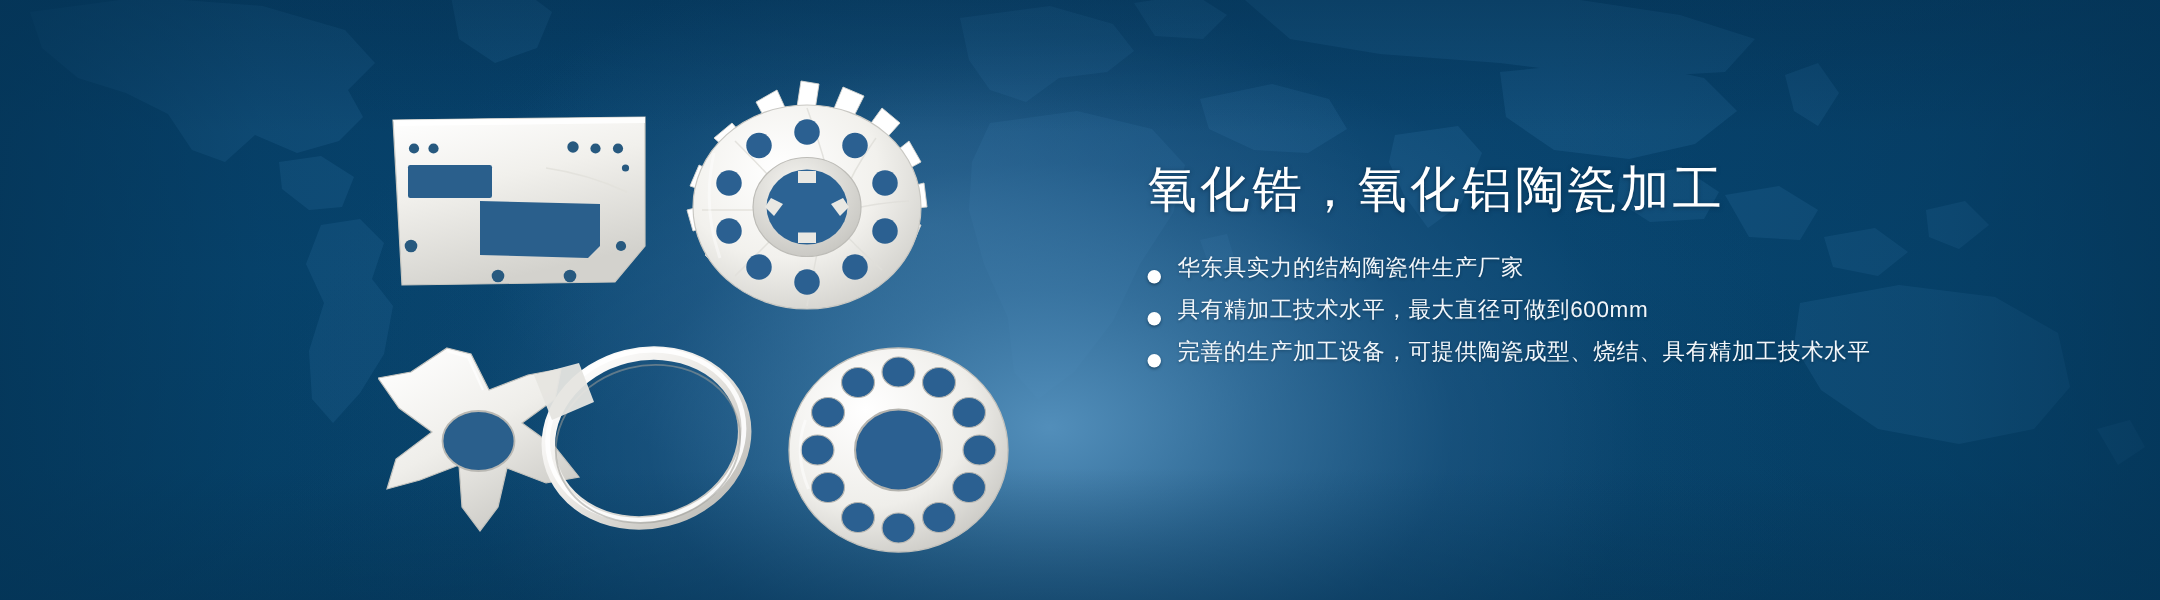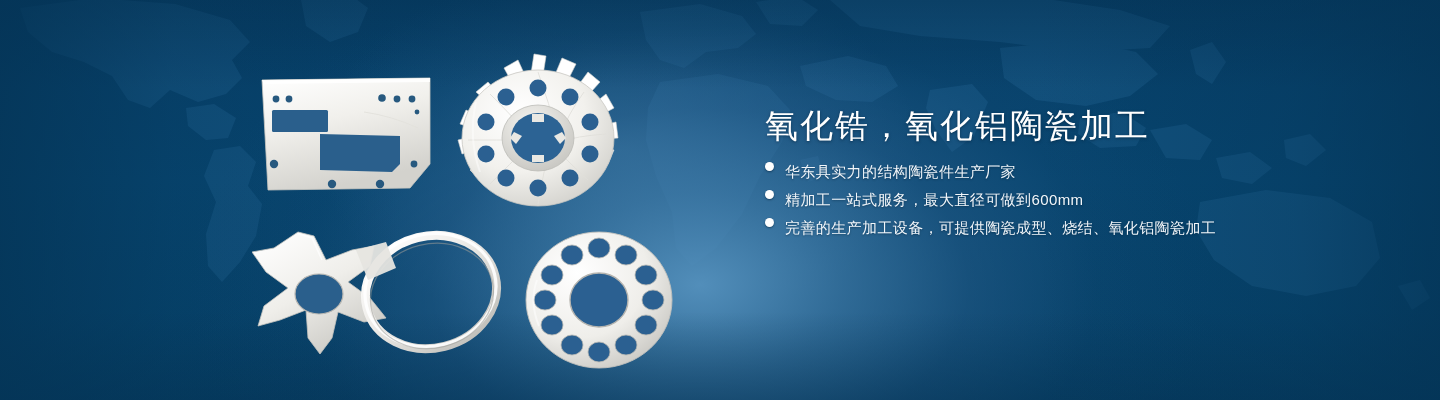--- a/index.html
+++ b/index.html
@@ -76,21 +76,21 @@
     letter-spacing: 2px;
     color: #ffffff;
     font-weight: 400;
     white-space: nowrap;
     margin: 0 0 14px 0;
     text-shadow: 0 1px 3px rgba(2,30,52,0.55);
   }
   .bullets { list-style: none; margin: 0; padding: 0; }
   .bullet {
     display: flex;
-    align-items: flex-start;
+    align-items: flex-end;
     height: 27px;
     margin: 0 0 1px 0;
   }
   .dot {
     width: 9px; height: 9px;
     border-radius: 50%;
     background: #ffffff;
     flex: 0 0 auto;
     margin-right: 11px;
     box-shadow: 0 1px 2px rgba(2,30,52,0.5);
@@ -311,22 +311,22 @@
 
   <div class="text-block">
     <h1 class="headline">氧化锆，氧化铝陶瓷加工</h1>
     <ul class="bullets">
       <li class="bullet">
         <span class="dot"></span>
         <span class="bullet-text">华东具实力的结构陶瓷件生产厂家</span>
       </li>
       <li class="bullet">
         <span class="dot"></span>
-        <span class="bullet-text">精加工一站式服务，最大直径可做到600mm</span>
+        <span class="bullet-text">具有精加工技术水平，最大直径可做到600mm</span>
       </li>
       <li class="bullet">
         <span class="dot"></span>
-        <span class="bullet-text">完善的生产加工设备，可提供陶瓷成型、烧结、氧化铝陶瓷加工</span>
+        <span class="bullet-text">完善的生产加工设备，可提供陶瓷成型、烧结、具有精加工技术水平</span>
       </li>
     </ul>
   </div>
 
 </div>
 
 </body></html>

